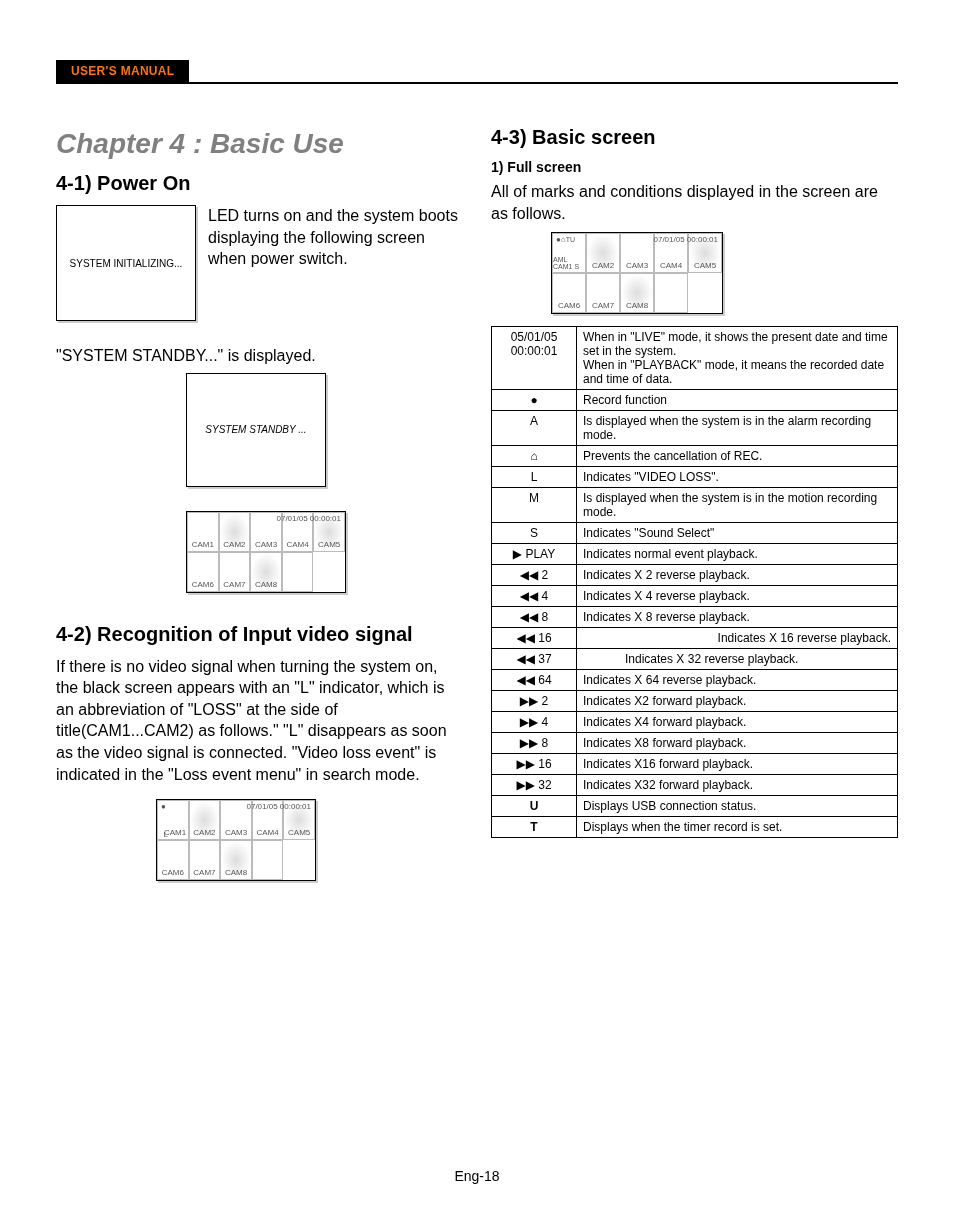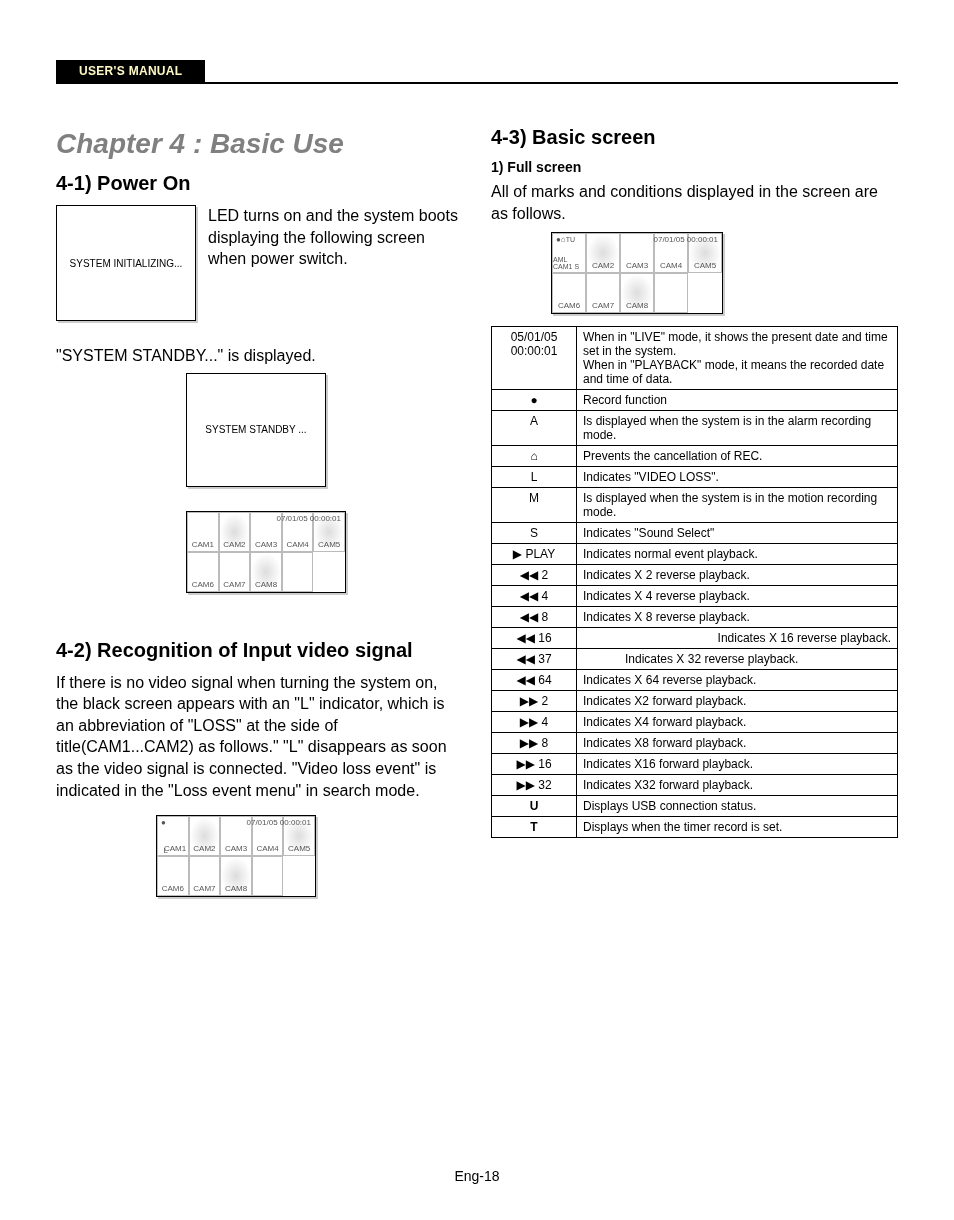--- a/index.html
+++ b/index.html
@@ -17,24 +17,24 @@
     box-sizing: border-box;
     padding: 60px 56px 40px 56px;
   }
   .header-bar {
     border-bottom: 2px solid #000;
     margin-bottom: 4px;
   }
   .header-label {
     display: inline-block;
     background: #000;
-    color: #fef9c3;
+    color: #f97316;
     font-weight: bold;
     font-size: 12px;
-    padding: 4px 23px;
+    padding: 4px 15px;
     letter-spacing: .3px;
   }
   .columns {
     display: flex;
     gap: 28px;
     margin-top: 36px;
   }
   .col {
     width: 50%;
   }
@@ -183,21 +183,21 @@
 
       <div class="row-flex">
         <div class="screen-box init-box">
           <span>SYSTEM INITIALIZING...</span>
         </div>
         <div class="body-text" style="flex:1">LED turns on and the system boots displaying the following screen when power switch.</div>
       </div>
 
       <div class="body-text" style="margin-top:24px">"SYSTEM STANDBY..." is displayed.</div>
 
-      <div class="screen-box standby-box" style="margin-top:6px;margin-left:130px;">
+      <div class="screen-box standby-box" style="margin-top:6px;margin-left:130px;font-style:italic;">
         <span>SYSTEM STANDBY ...</span>
       </div>
 
       <div class="grid-screen grid-wrap" style="margin-top:24px;margin-left:130px;">
         <div class="grid-top-overlay">
           <span></span>
           <span>07/01/05  00:00:01</span>
         </div>
         <div class="grid-cells">
           <div class="gcell">
@@ -223,21 +223,21 @@
             </div>
           <div class="gcell gcell-grey">
               <span>CAM8</span>
             </div>
           <div class="gcell">
               <span></span>
             </div>
         </div>
       </div>
 
-      <div class="section-h" style="margin-top:46px">4-2) Recognition of Input video signal</div>
+      <div class="section-h" style="margin-top:30px">4-2) Recognition of Input video signal</div>
       <div class="body-text">If there is no video signal when turning the system on, the black screen appears with an "L" indicator, which is an abbreviation of "LOSS" at the side of title(CAM1...CAM2) as follows." "L" disappears as soon as the video signal is connected. "Video loss event" is indicated in the "Loss event menu" in search mode.</div>
 
       <div class="grid-screen grid-wrap" style="margin-top:14px;margin-left:100px;">
         <div class="grid-top-overlay">
           <span>●</span>
           <span>07/01/05  00:00:01</span>
         </div>
         <div class="grid-cells">
           <div class="gcell">
             <span class="top-l">L</span>

